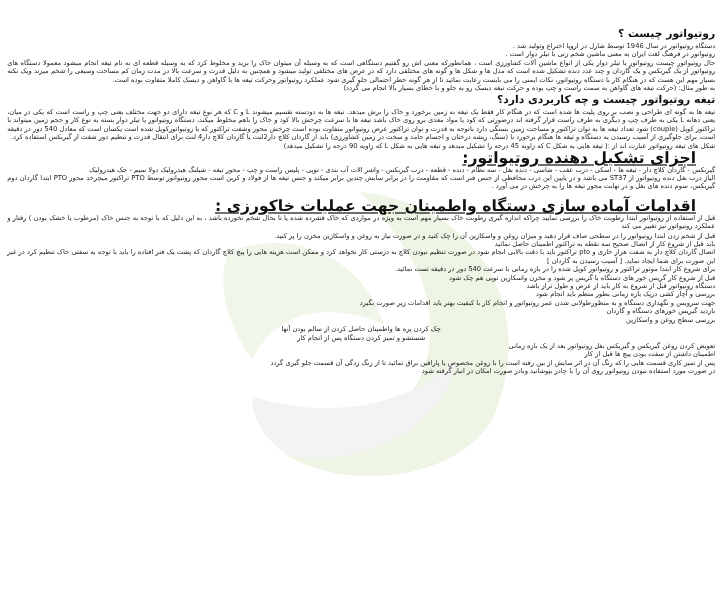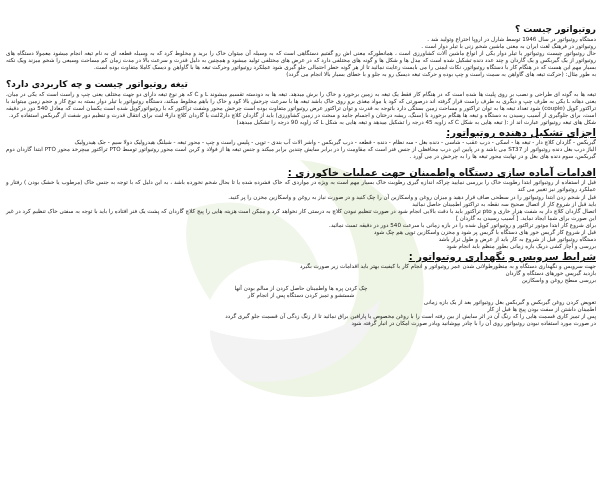--- a/index.html
+++ b/index.html
@@ -13,22 +13,22 @@
       pointer-events: none; z-index: 0;
     }
     .page {
       position: relative; z-index: 1;
       direction: rtl; text-align: justify;
       padding: 24px 4px 0 6px;
       font-size: 5.6px; line-height: 7.1px;
     }
     .page p { margin: 0; }
     h1.t1 { font-size: 9px; font-weight: bold; margin: 0 0 1px 0; line-height: 11px; color:#111; }
-    h2.t2 { font-size: 9px; font-weight: bold; margin: 0 0 1px 0; line-height: 11px; text-align: left; color:#111; }
-    h3.t3 { font-size: 10px; font-weight: bold; margin: 2px 0 1px 0; line-height: 10px; text-decoration: underline; color:#111; }
+    h2.t2 { font-size: 9px; font-weight: bold; margin: 0 0 1px 0; line-height: 11px; text-align: right; color:#111; }
+    h3.t3 { font-size: 13px; font-weight: bold; margin: 2px 16px 1px 0; line-height: 10px; text-decoration: underline; color:#111; }
     .gap { height: 6px; }
     .c { text-align: center; }
   </style>
 </head>
 <body>
 
 <svg class="watermark" viewBox="0 0 300 260">
   <path d="M150 10 C250 20 300 110 260 200 C230 250 140 260 90 230 C180 220 230 160 200 80 C185 50 170 30 150 10 Z" fill="#eef5e4"></path>
   <path d="M40 60 C90 40 150 60 170 120 C120 100 80 110 60 150 C40 120 30 90 40 60 Z" fill="#f1f6ea"></path>
   <path d="M60 180 C120 200 190 190 230 150 C220 210 150 240 90 230 C70 215 60 200 60 180 Z" fill="#f3f3f3"></path>
@@ -53,21 +53,20 @@
   <h3 class="t3">اقدامات آماده سازی دستگاه واطمینان جهت عملیات خاکورزی :</h3>
   <p>قبل از استفاده از روتیواتور ابتدا رطوبت خاک را بررسی نمایید چراکه اندازه گیری رطوبت خاک بسیار مهم است به ویژه در مواردی که خاک فشرده شده یا تا بحال شخم نخورده باشد ، به این دلیل که با توجه به جنس خاک (مرطوب یا خشک بودن ) رفتار و عملکرد روتیواتور نیز تغییر می کند</p>
   <p>قبل از شخم زدن ابتدا روتیواتور را در سطحی صاف قرار دهید و میزان روغن و واسکازین آن را چک کنید و در صورت نیاز به روغن و واسکازین مخزن را پر کنید.</p>
   <p>باید قبل از شروع کار از اتصال صحیح سه نقطه به تراکتور اطمینان حاصل نمائید</p>
   <p>اتصال گاردان کلاچ دار به شفت هزار خاری و pto تراکتور باید با دقت بالایی انجام شود در صورت تنظیم نبودن کلاچ به درستی کار نخواهد کرد و ممکن است هزینه هایی را پیچ کلاچ گاردان که پشت یک فنر افتاده را باید با توجه به سفتی خاک تنظیم کرد در غیر این صورت برای شما ایجاد نماید. [ آسیب رسیدن به گاردان ]</p>
   <p>برای شروع کار ابتدا موتور تراکتور و روتیواتور کوپل شده را در بازه زمانی با سرعت 540 دور در دقیقه تست نمائید.</p>
   <p>قبل از شروع کار گریس خور های دستگاه با گریس پر شود و مخزن واسکازین توپی هم چک شود</p>
   <p>دستگاه روتیواتور قبل از شروع به کار باید از عرض و طول تراز باشد</p>
   <p>بررسی و آچار کشی دریک بازه زمانی بطور منظم باید انجام شود</p>
 
-  <h3 class="t3">شرایط سرویس و نگهداری روتیواتور :</h3>
   <p>جهت سرویس و نگهداری دستگاه و به منظورطولانی شدن عمر روتیواتور و انجام کار با کیفیت بهتر باید اقدامات زیر صورت بگیرد</p>
   <p>بازدید گیریس خورهای دستگاه و گاردان</p>
   <p>بررسی سطح روغن و واسکازین</p>
   <p class="c">چک کردن پره ها واطمینان حاصل کردن از سالم بودن آنها</p>
   <p class="c">شستشو و تمیز کردن دستگاه پس از انجام کار</p>
   <p>تعویض کردن روغن گیربکس و گیربکس بغل روتیواتور بعد از یک بازه زمانی</p>
   <p>اطمینان داشتن از سفت بودن پیچ ها قبل از کار</p>
   <p>پس از تمیز کاری قسمت هایی را که رنگ آن در اثر سایش از بین رفته است را با روغن مخصوص یا پارافین براق نمائید تا از زنگ زدگی آن قسمت جلو گیری گردد</p>
   <p>در صورت مورد استفاده نبودن روتیواتور روی آن را با چادر بپوشانید وبادر صورت امکان در انبار گرفته شود</p>
 </div>

